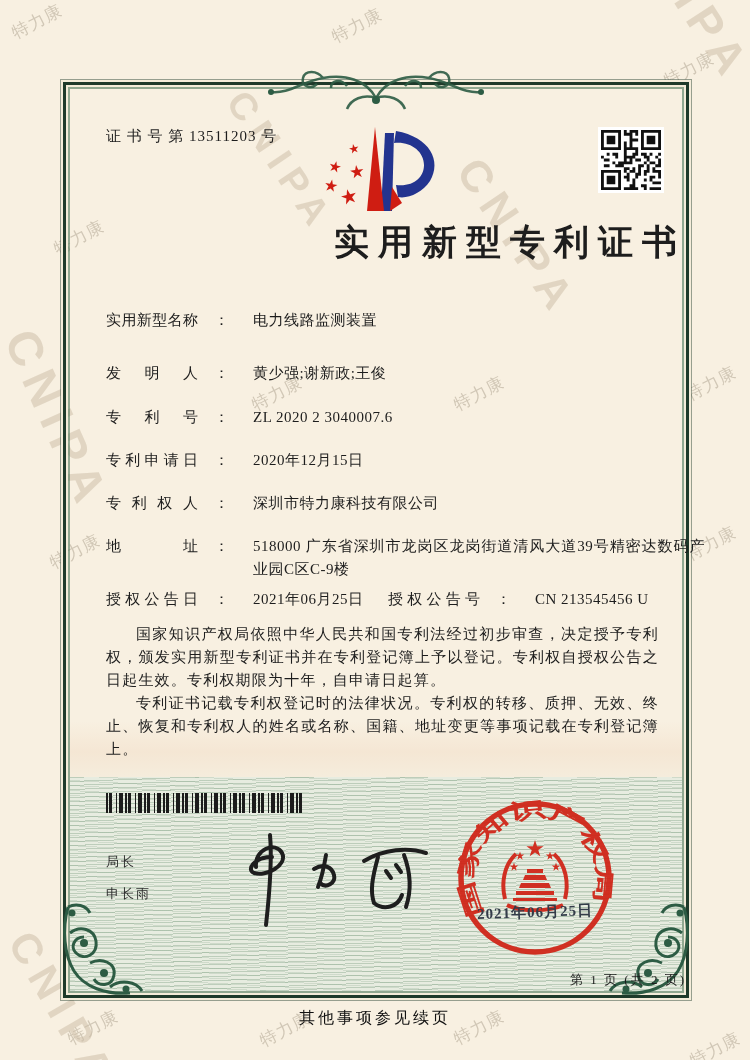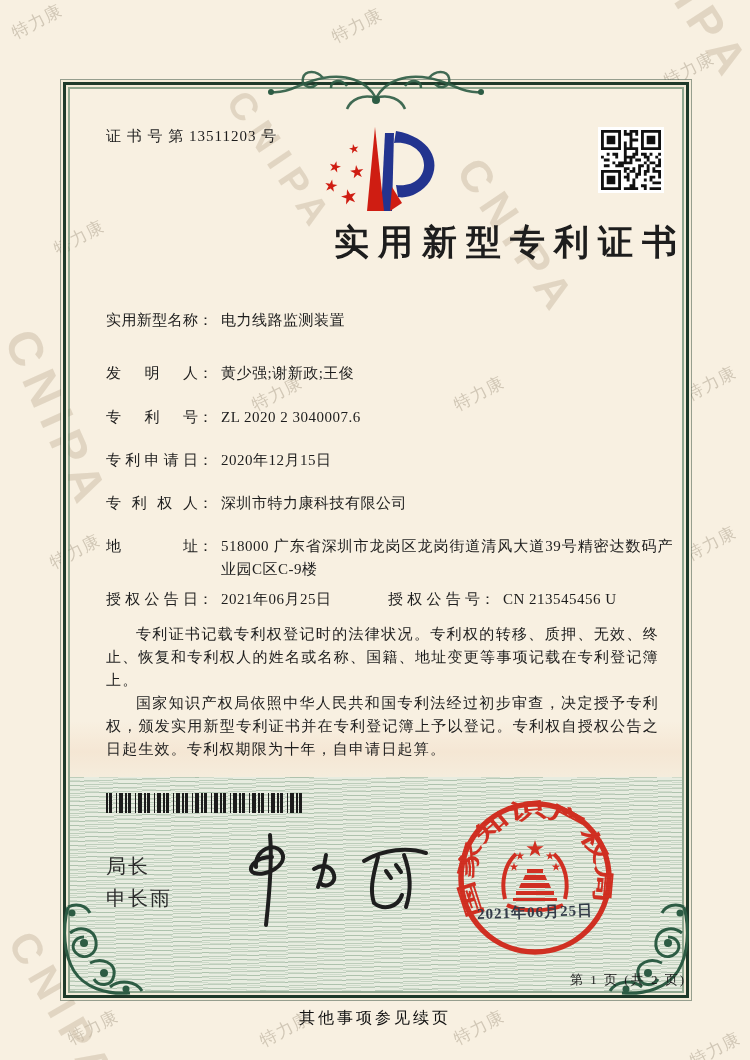--- a/index.html
+++ b/index.html
@@ -21,32 +21,32 @@
          repeating-linear-gradient(183deg, rgba(120,155,125,0.22) 0 1px, rgba(0,0,0,0) 1px 5px),
          #e7ece0;}
   .warmband{position:absolute;left:4px;right:4px;top:636px;height:56px;
         background:linear-gradient(180deg, rgba(243,222,200,0) 0%, rgba(241,219,196,0.45) 55%, rgba(236,226,206,0.25) 100%);}
   .certno{position:absolute;left:40px;top:42px;font-size:15px;letter-spacing:1px;}
   .qr{position:absolute;left:532px;top:42px;width:66px;height:66px;background:#fff;padding:3px;box-sizing:border-box;}
   .qr svg{width:100%;height:100%;display:block;}
   .logo{position:absolute;left:252px;top:38px;width:124px;height:94px;}
   .title{position:absolute;left:0;right:0;top:134px;text-align:right;font-size:35px;font-weight:bold;
          letter-spacing:9px;}
-  .row{position:absolute;left:40px;display:flex;font-size:15px;line-height:22px;}
+  .row{position:absolute;left:40px;display:flex;font-size:15px;line-height:22px;gap:16px;}
   .lbl{display:inline-block;width:92px;text-align:justify;text-align-last:justify;}
   .val{margin-left:8px;letter-spacing:0.5px;font-family:Liberation Serif, serif;}
   .val-addr{width:452px;line-height:23px;text-align:justify;}
   .paras{position:absolute;left:40px;top:538px;width:553px;font-size:15px;line-height:23px;
          letter-spacing:1.2px;text-align:justify;}
   .paras p{margin:0;text-indent:2em;}
   .barcode{position:absolute;left:40px;top:708px;width:196px;height:20px;
          background:repeating-linear-gradient(90deg,#1c1c1c 0 2px,rgba(0,0,0,0) 2px 3px,
            #1c1c1c 3px 6px,rgba(0,0,0,0) 6px 10px,#1c1c1c 10px 11px,rgba(0,0,0,0) 11px 13px,
            #1c1c1c 13px 17px,rgba(0,0,0,0) 17px 19px);}
-  .director{position:absolute;left:40px;font-size:20px;letter-spacing:2px;color:#2c2c2c;}
+  .director{position:absolute;left:40px;font-size:13px;letter-spacing:2px;color:#2c2c2c;}
   .sig{position:absolute;left:130px;top:742px;width:270px;height:108px;}
   .seal{position:absolute;left:388px;top:712px;width:162px;height:162px;}
   .sealdate{position:absolute;left:390px;top:818px;width:158px;text-align:center;font-size:15px;
          font-weight:bold;color:#333c49;letter-spacing:1px;transform:rotate(-2deg);}
   .pagenum{position:absolute;left:0;right:0;top:886px;text-align:right;font-size:13px;letter-spacing:2px;}
   .cont{position:absolute;left:0;right:0;top:1008px;text-align:center;font-size:16px;letter-spacing:3px;color:#111;}
   .orn-top{position:absolute;left:50%;top:-17px;transform:translateX(-50%);width:250px;height:46px;}
   .fl{position:absolute;width:96px;height:104px;}
   .fl-l{left:-6px;bottom:-8px;}
   .fl-r{right:-6px;bottom:-8px;transform:scaleX(-1);}
@@ -191,22 +191,22 @@
         <span>：</span>
       <span class="val">2021年06月25日</span>
     </div>
     <div class="row" style="top:503px;left:322px;">
       <span class="lbl">授权公告号</span>
         <span>：</span>
       <span class="val">CN 213545456 U</span>
     </div>
 
     <div class="paras">
+      <p>国家知识产权局依照中华人民共和国专利法经过初步审查，决定授予专利权，颁发实用新型专利证书并在专利登记簿上予以登记。专利权自授权公告之日起生效。专利权期限为十年，自申请日起算。</p>
       <p>专利证书记载专利权登记时的法律状况。专利权的转移、质押、无效、终止、恢复和专利权人的姓名或名称、国籍、地址变更等事项记载在专利登记簿上。</p>
-      <p>国家知识产权局依照中华人民共和国专利法经过初步审查，决定授予专利权，颁发实用新型专利证书并在专利登记簿上予以登记。专利权自授权公告之日起生效。专利权期限为十年，自申请日起算。</p>
     </div>
 
     <div class="barcode"></div>
 
     <div class="director" style="top:768px;">局长</div>
     <div class="director" style="top:800px;">申长雨</div>
 
     <svg class="sig" viewBox="0 0 270 108">
       <g stroke="#1e1e1e" fill="none" stroke-width="4" stroke-linecap="round">
         <path d="M60,40 C58,22 80,14 86,26 C92,38 70,50 58,46 C50,43 58,30 76,30"></path>

